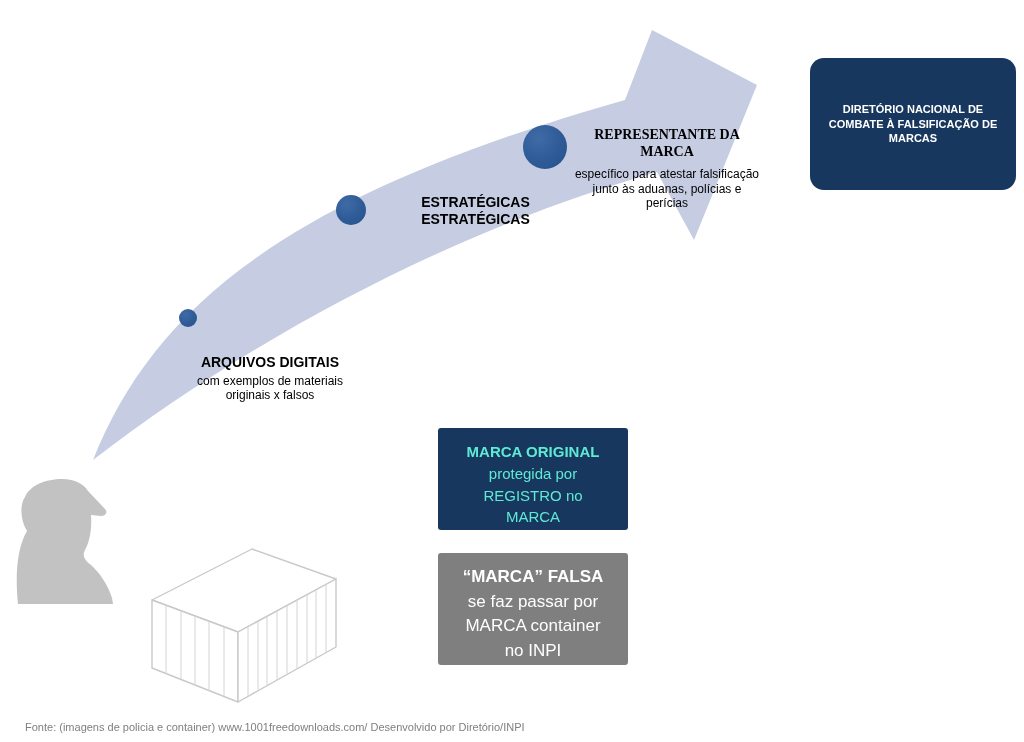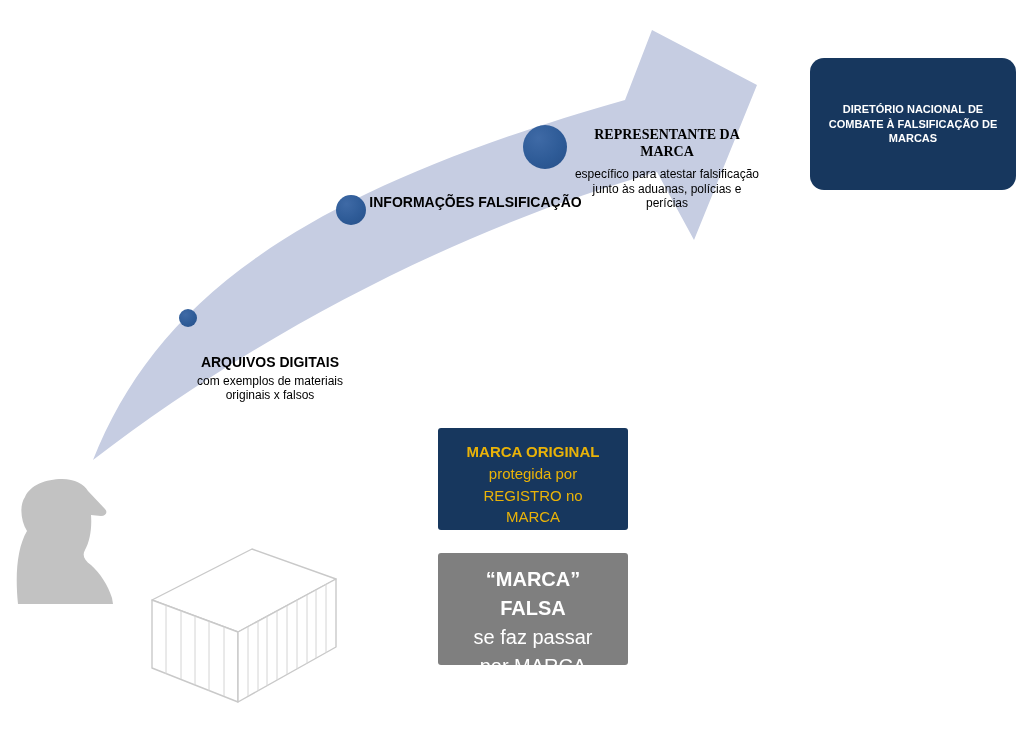--- a/index.html
+++ b/index.html
@@ -22,25 +22,25 @@
   .m3 { left:572px; top:126px; width:190px; }
   .m3 .label { width:150px; margin:0 auto 7px auto;font-family:Liberation Serif, serif; }
 
   .goal-box { position:absolute; left:810px; top:58px; width:206px; height:132px;
               background:#17375e; color:#fff; border-radius:14px;
               display:flex; align-items:center; justify-content:center;
               text-align:center; font-weight:bold; font-size:11px; line-height:1.35;
               padding:10px 14px; }
 
   .original-box { position:absolute; left:438px; top:428px; width:190px; height:102px;
-                  background:#17375e; color:#eab308; border-radius:3px; text-align:center;
+                  background:#17375e; color:#5eead4; border-radius:3px; text-align:center;
                   font-size:15px; line-height:1.45; padding:13px 20px; }
   .fake-box { position:absolute; left:438px; top:553px; width:190px; height:112px;
               background:#7f7f7f; color:#fff; border-radius:3px; text-align:center;
-              font-size:20px; line-height:1.45; padding:12px 20px; }
+              font-size:17px; line-height:1.45; padding:12px 20px; }
   .box-title { font-weight:bold; }
 
   .footer { position:absolute; left:25px; top:721px; font-size:11px; color:#7f7f7f; white-space:nowrap; }
 </style>
 </head>
 <body>
 
 <div class="canvas">
 
   <svg class="layer" viewBox="0 0 1024 742" aria-hidden="true">
@@ -97,21 +97,21 @@
   <div class="dot dot-1"></div>
   <div class="dot dot-2"></div>
   <div class="dot dot-3"></div>
 
   <div class="milestone m1">
     <div class="label">ARQUIVOS DIGITAIS</div>
     <div class="desc">com exemplos de materiais originais x falsos</div>
   </div>
 
   <div class="milestone m2">
-    <div class="label">INFORMAÇÕES FALSIFICAÇÃO</div>
+    <div class="label">ESTRATÉGICAS ESTRATÉGICAS</div>
   </div>
 
   <div class="milestone m3">
     <div class="label">REPRESENTANTE DA MARCA</div>
     <div class="desc">específico para atestar falsificação junto às aduanas, polícias e perícias</div>
   </div>
 
   <div class="goal-box">
     <div>DIRETÓRIO NACIONAL DE COMBATE À FALSIFICAÇÃO DE MARCAS</div>
   </div>
@@ -119,14 +119,15 @@
   <div class="original-box">
     <div class="box-title">MARCA ORIGINAL</div>
     <div class="box-body">protegida por REGISTRO no MARCA</div>
   </div>
 
   <div class="fake-box">
     <div class="box-title">“MARCA” FALSA</div>
     <div class="box-body">se faz passar por MARCA container no INPI</div>
   </div>
 
+  <div class="footer">Fonte: (imagens de policia e container) www.1001freedownloads.com/ Desenvolvido por Diretório/INPI</div>
 
 </div>
 
 </body></html>

